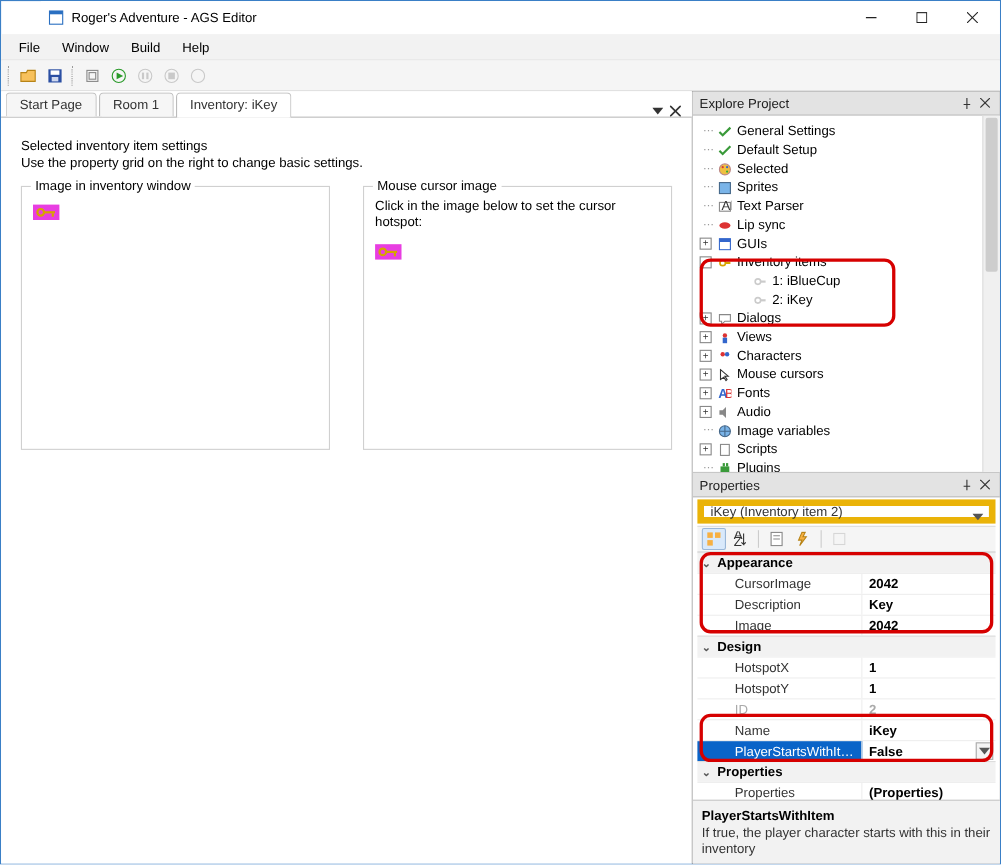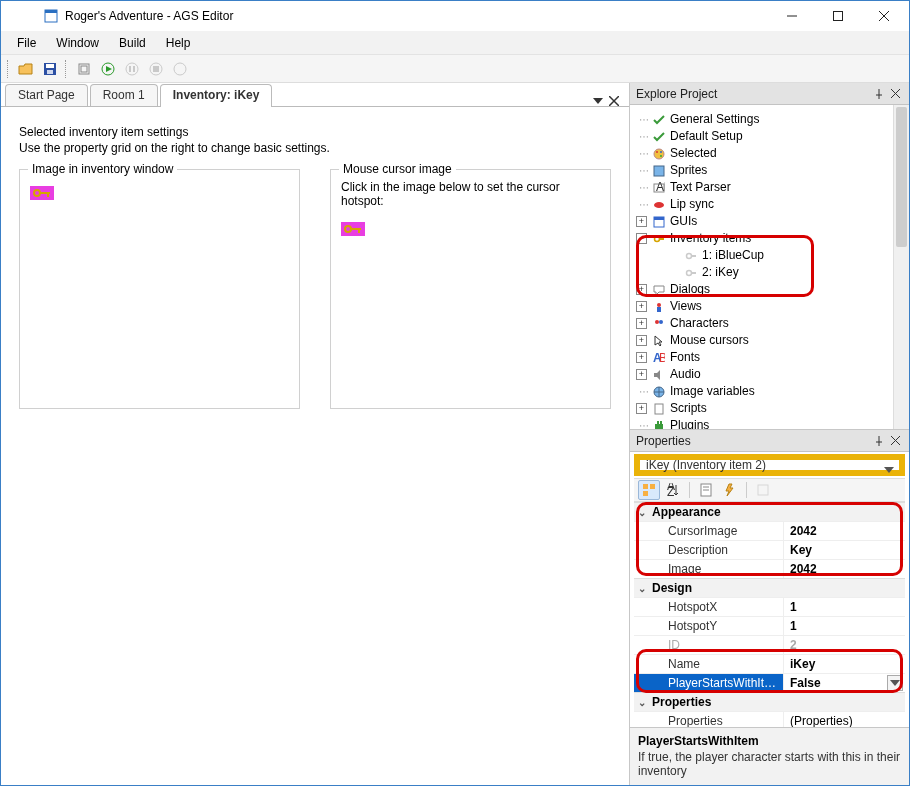--- a/index.html
+++ b/index.html
@@ -12,21 +12,21 @@
 .titlebar .win-btn { width: 46px; height: 30px; display: flex; align-items: center; justify-content: center; cursor: default; }
 .menubar { height: 24px; background: #f2f2f2; display: flex; align-items: stretch; padding-left: 6px; border-bottom: 1px solid #e3e3e3; }
 .menubar .menu-item { padding: 0 10px; line-height: 24px; color: #000; }
 .toolbar { height: 28px; background: #f5f5f5; display: flex; align-items: center; padding: 0 4px; gap: 2px; border-bottom: 1px solid #ddd; }
 .toolbar .tsep { width: 4px; height: 18px; border-left: 1px dotted #999; margin: 0 2px; }
 .toolbar .tbtn { width: 22px; height: 22px; display: flex; align-items: center; justify-content: center; border-radius: 2px; }
 .body-area { flex: 1; display: flex; min-height: 0; }
 .left-pane { flex: 1; display: flex; flex-direction: column; min-width: 0; }
 .tabstrip { height: 24px; display: flex; align-items: flex-end; padding: 0 4px; gap: 0; border-bottom: 1px solid #bbb; background: #fff; position: relative; }
 .tab { height: 22px; border: 1px solid #bbb; border-bottom: none; background: #f6f6f6; padding: 0 12px; line-height: 21px; border-radius: 4px 4px 0 0; margin-right: 2px; color: #333; }
-.tab.active { background: #fff; font-weight: bold; position: relative; top: 1px; height: 23px; }
+.tab.active { background: #fff; font-weight: normal; position: relative; top: 1px; height: 23px; }
 .tab-extras { margin-left: auto; display: flex; align-items: center; gap: 6px; padding-right: 6px; }
 .editor-content { flex: 1; background: #fff; padding: 18px 18px 0 18px; overflow: hidden; }
 .editor-content h4 { font-weight: normal; font-size: 12px; margin-bottom: 2px; }
 .editor-content .hint { font-size: 12px; margin-bottom: 14px; }
 .panels-row { display: flex; gap: 30px; }
 .groupbox { flex: 1; border: 1px solid #d0d0d0; padding: 10px; height: 240px; position: relative; }
 .groupbox .legend { position: absolute; top: -8px; left: 8px; background: #fff; padding: 0 4px; font-size: 12px; color: #000; }
 .key-sprite { width: 24px; height: 14px; background: #e83ee1; display: inline-flex; align-items: center; justify-content: center; margin-top: 6px; }
 .right-pane { width: 280px; border-left: 1px solid #c7c7c7; display: flex; flex-direction: column; background: #404040; }
 .panel-header { height: 22px; background: #e3e3e3; display: flex; align-items: center; padding: 0 6px; border-bottom: 1px solid #c3c3c3; }
@@ -517,21 +517,21 @@
                 <div class="pval"><span>False</span><span class="dd">
                     <svg width="10" height="10">
                       <polygon points="0,2 10,2 5,8" fill="#555"></polygon>
                     </svg>
                   </span></div>
               </div>
 
             <div class="pg-cat"><span class="caret">⌄</span><span>Properties</span></div>
             <div class="pg-row">
                 <div class="pname">Properties</div>
-                <div class="pval" style="font-weight:normal">(Properties)</div>
+                <div class="pval" style="font-weight:bold">(Properties)</div>
               </div>
 
             <div class="highlight-appearance"></div>
             <div class="highlight-design"></div>
           </div>
         </div>
 
         <div class="help-box">
           <div class="hname">PlayerStartsWithItem</div>
           <div class="hdesc">If true, the player character starts with this in their inventory</div>

